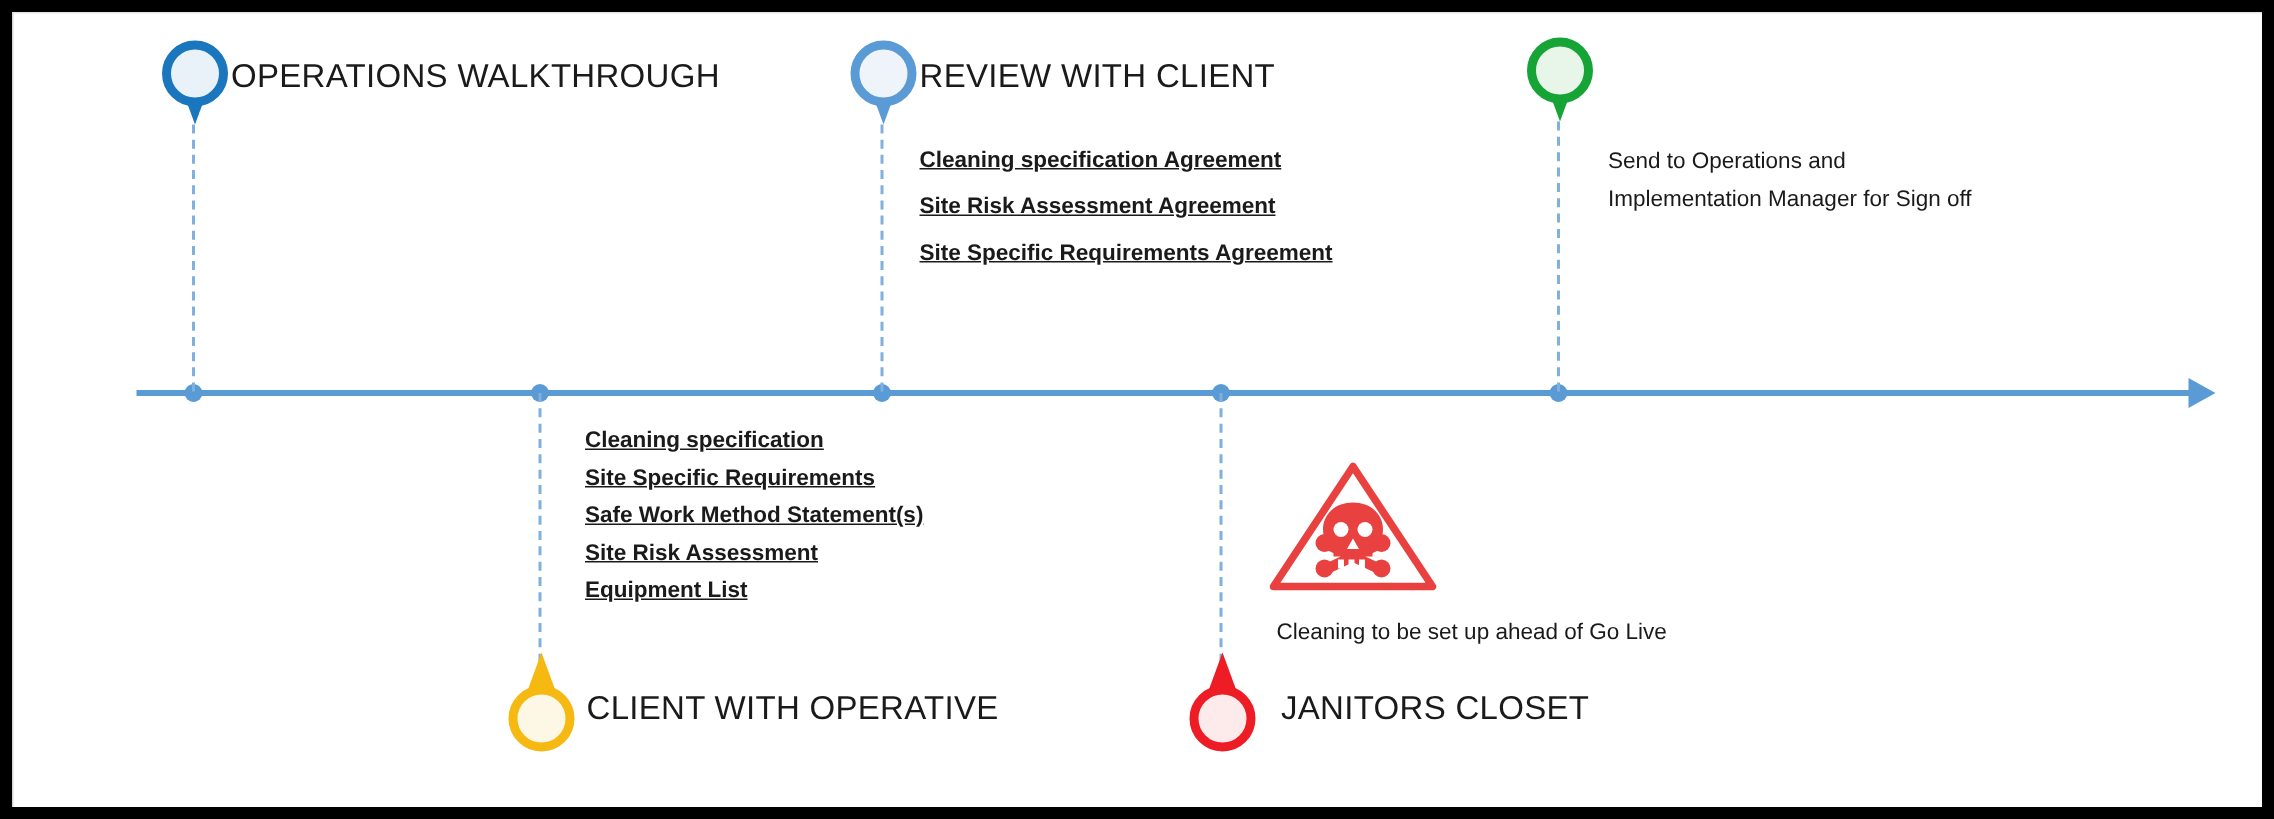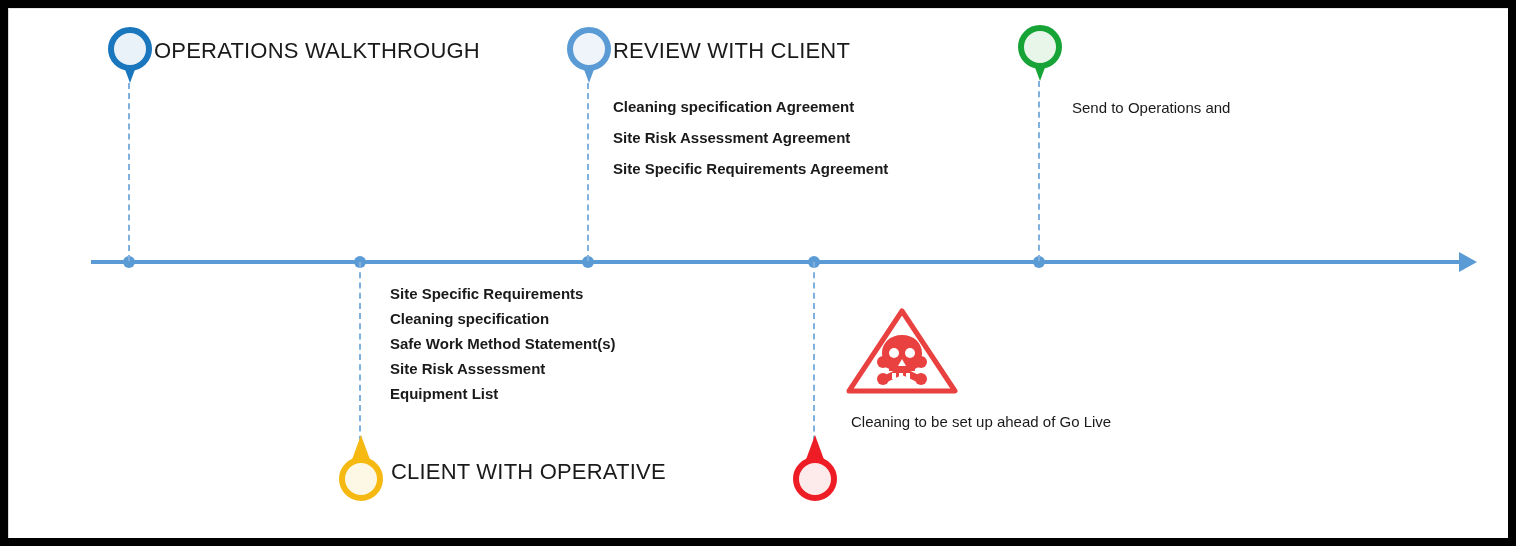--- a/index.html
+++ b/index.html
@@ -31,21 +31,21 @@
   .pin .tip{position:absolute;left:11px;top:26px;width:22px;height:30px;
         clip-path:polygon(0% 0%,100% 0%,50% 100%);}
   .pin.up .tip{top:-12px;clip-path:polygon(50% 0%,100% 100%,0% 100%);}
   .pin.up .head{top:10px;}
   .pin.up{height:54px;}
 
   
   .heading{position:absolute;font-size:22px;font-weight:300;color:#1a1a1a;
         letter-spacing:.2px;white-space:nowrap;}
   .blk{position:absolute;font-size:15px;font-weight:600;color:#1a1a1a;
-        line-height:31px;white-space:nowrap;}
+        line-height:31px;white-space:nowrap;text-decoration:underline;}
   .blk.n{font-weight:600;line-height:25px;}
   .note{position:absolute;font-size:15px;font-weight:400;color:#1a1a1a;
         line-height:25px;white-space:nowrap;}
 
   
   .hazard{position:absolute;}
 </style>
 </head>
 <body>
 
@@ -83,25 +83,26 @@
     <div>Site Risk Assessment Agreement</div>
     <div>Site Specific Requirements Agreement</div>
   </div>
 
   <div class="pin" style="left:977px;top:16px">
     <div class="tip" style="background:#16a437"></div>
     <div class="head" style="border:6px solid #16a437;background:#e8f6ea"></div>
   </div>
   <div class="note" style="left:1031px;top:86px">
     <div>Send to Operations and</div>
+    <div>Implementation Manager for Sign off</div>
   </div>
 
   <div class="blk n" style="left:349px;top:272px">
+    <div>Cleaning specification</div>
     <div>Site Specific Requirements</div>
-    <div>Cleaning specification</div>
     <div>Safe Work Method Statement(s)</div>
     <div>Site Risk Assessment</div>
     <div>Equipment List</div>
   </div>
   <div class="pin up" style="left:298px;top:438px">
     <div class="tip" style="background:#f5b912"></div>
     <div class="head" style="border:6px solid #f5b912;background:#fdf8e6"></div>
   </div>
   <div class="heading" style="left:350px;top:450px">CLIENT WITH OPERATIVE</div>
 
@@ -128,15 +129,16 @@
         <rect x="56" y="68" width="4" height="6"></rect>
         <rect x="63" y="68" width="4" height="6"></rect>
       </g>
     </g>
   </svg>
   <div class="note" style="left:810px;top:400px">Cleaning to be set up ahead of Go Live</div>
   <div class="pin up" style="left:752px;top:438px">
     <div class="tip" style="background:#ee1c25"></div>
     <div class="head" style="border:6px solid #ee1c25;background:#fdeaea"></div>
   </div>
+  <div class="heading" style="left:813px;top:450px">JANITORS CLOSET</div>
 
 </div>
 </div>
 
 </body></html>

